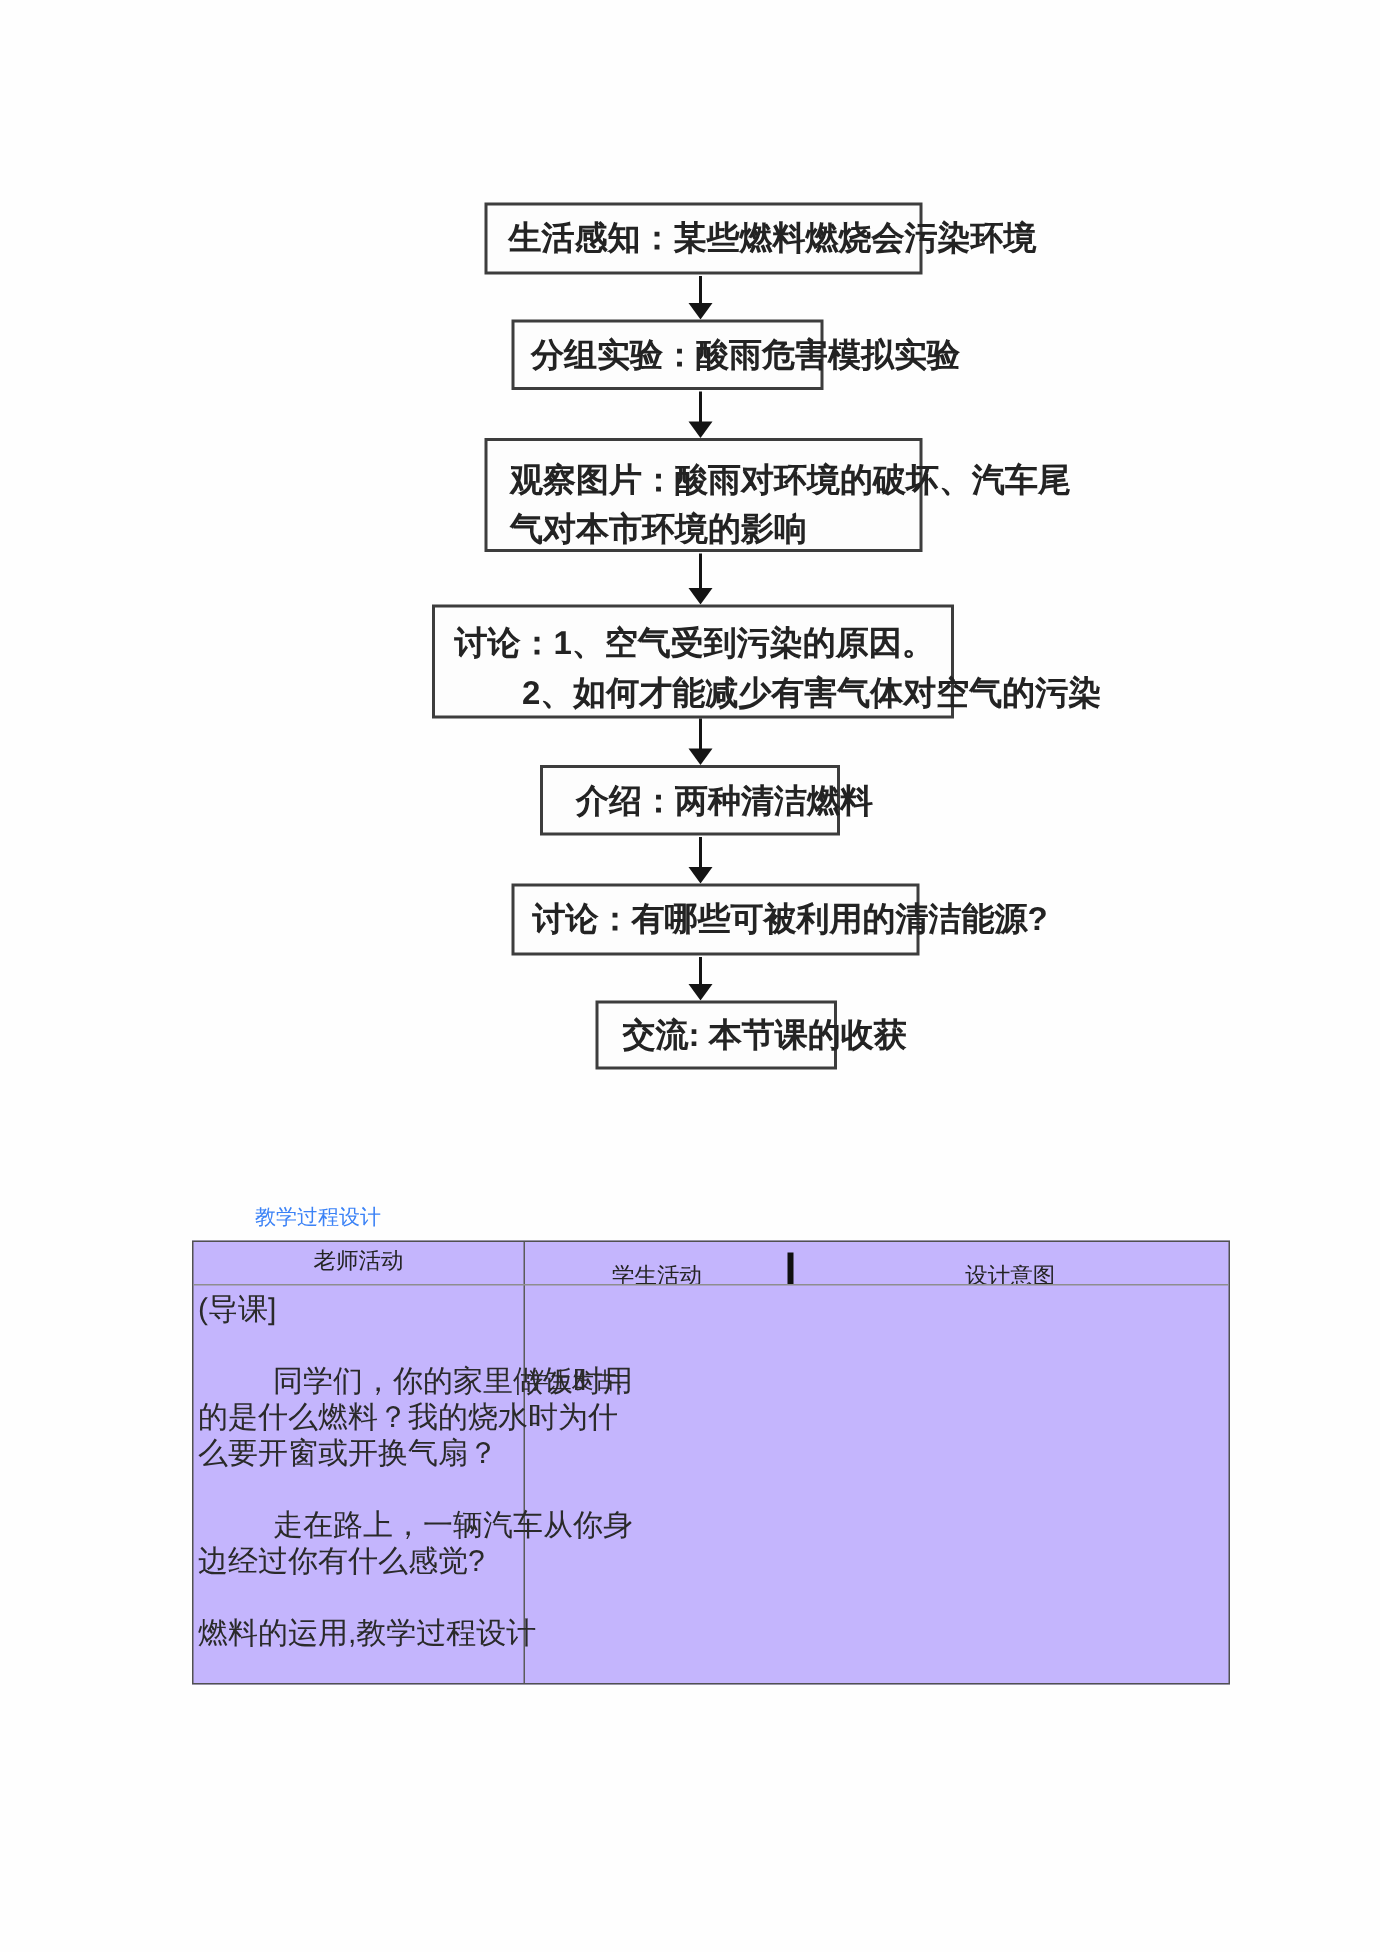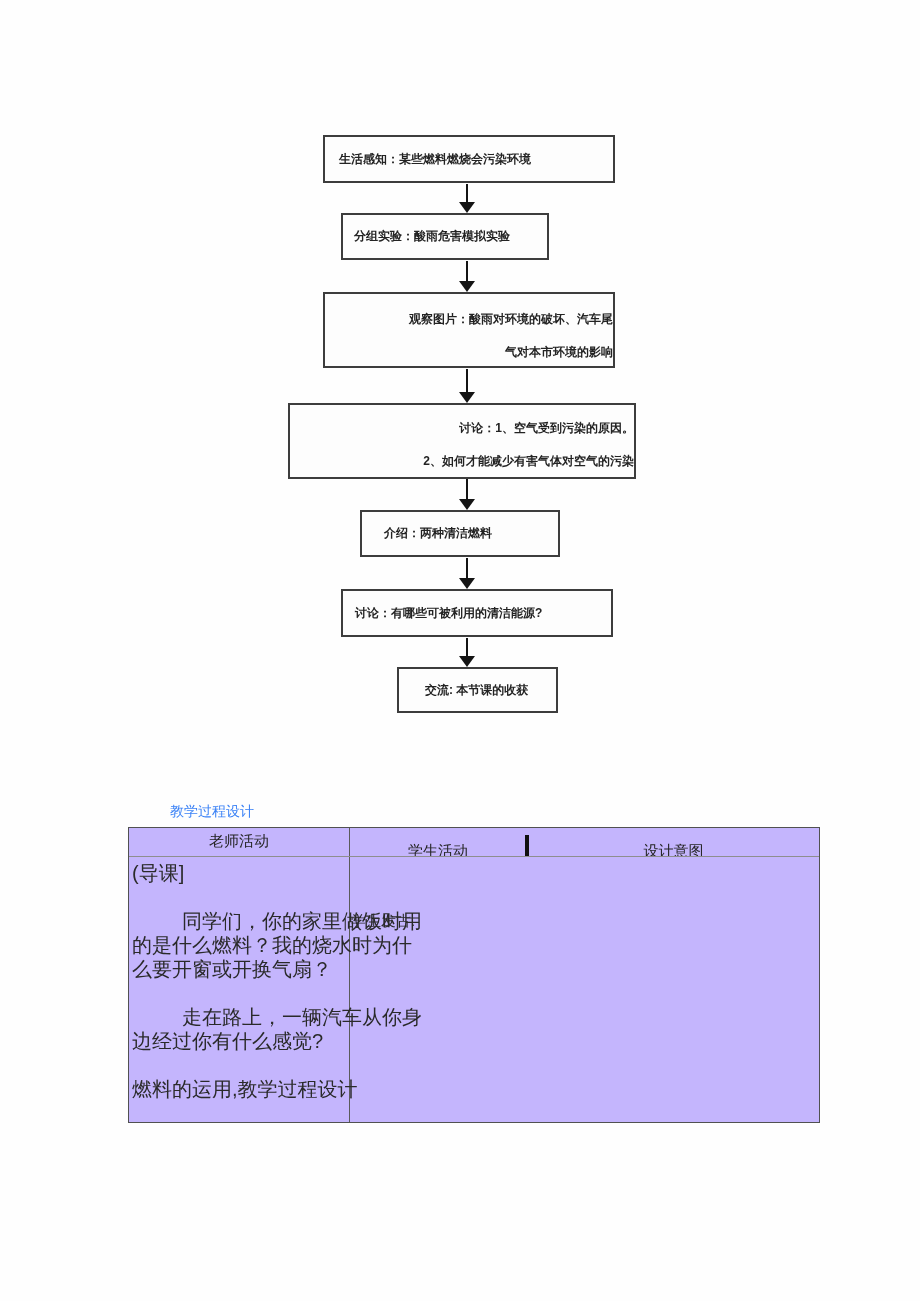--- a/index.html
+++ b/index.html
@@ -15,35 +15,34 @@
     background:#fefefe;
     overflow:hidden;
   }
 
   
   .fbox {
     position:absolute;
     background:#fdfdfd;
     border:2px solid #3d3d3d;
     color:#232323;
-    font-size:12px;
+    font-size:22px;
     font-weight:bold;
     white-space:nowrap;
     overflow:visible;
-    text-align:right;
   }
   .fbox.single { display:flex; align-items:center; }
   .b1 { left:323px; top:135px; width:292px; height:48px; padding-left:14px; }
   .b2 { left:341px; top:213px; width:208px; height:47px; padding-left:11px; }
   .b3 { left:323px; top:292px; width:292px; height:76px; padding-left:15px; padding-top:9px; line-height:33px; }
   .b4 { left:288px; top:403px; width:348px; height:76px; padding-left:13px; padding-top:7px; line-height:33px; }
   .b4 .fline2 { margin-left:45px; }
   .b5 { left:360px; top:510px; width:200px; height:47px; padding-left:22px; }
   .b6 { left:341px; top:589px; width:272px; height:48px; padding-left:12px; }
-  .b7 { left:397px; top:667px; width:161px; height:46px; padding-left:26px; }
+  .b7 { left:397px; top:667px; width:161px; height:46px; padding-left:16px; }
 
   .arrow { position:absolute; width:16px; }
   .arrow .shaft {
     position:absolute; left:7px; top:0; bottom:9px; width:2px; background:#141414;
   }
   .arrow .head {
     position:absolute; left:0; bottom:0; width:0; height:0;
     border-left:8px solid transparent;
     border-right:8px solid transparent;
     border-top:11px solid #141414;

